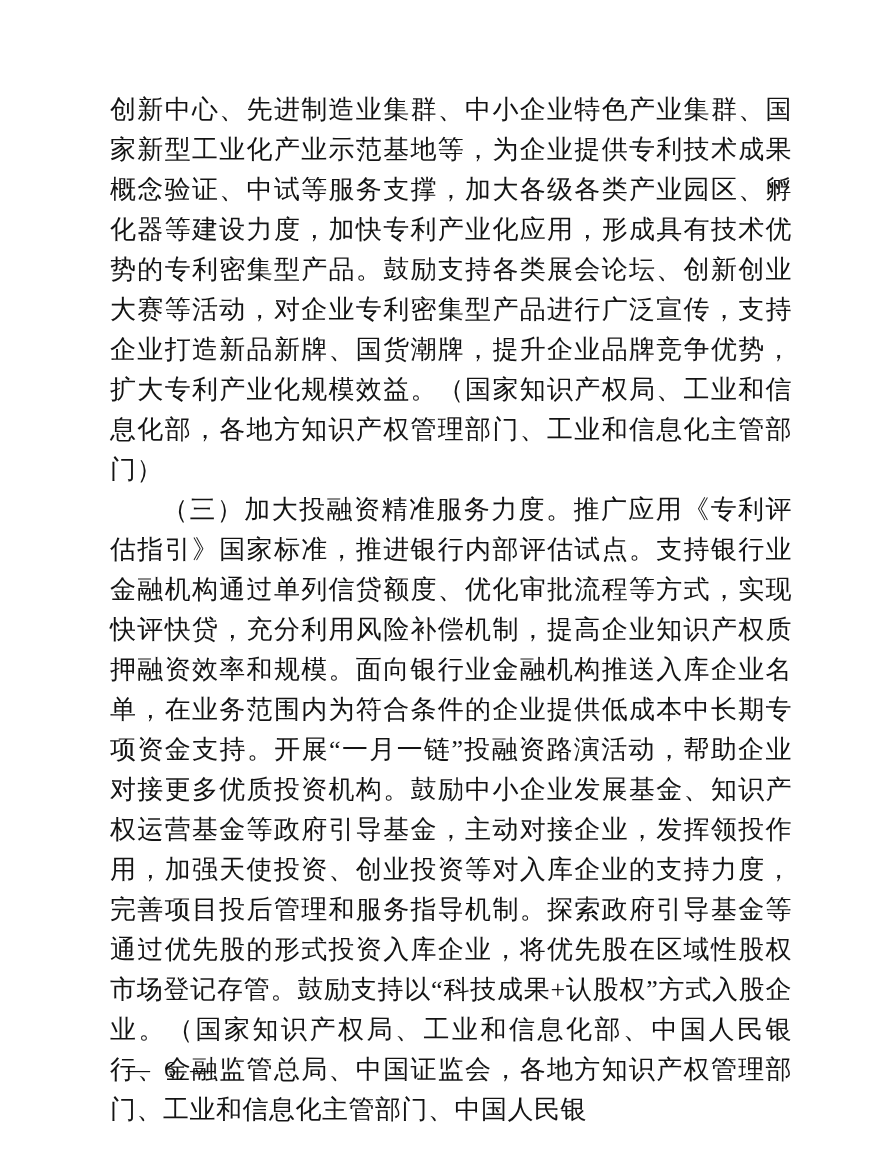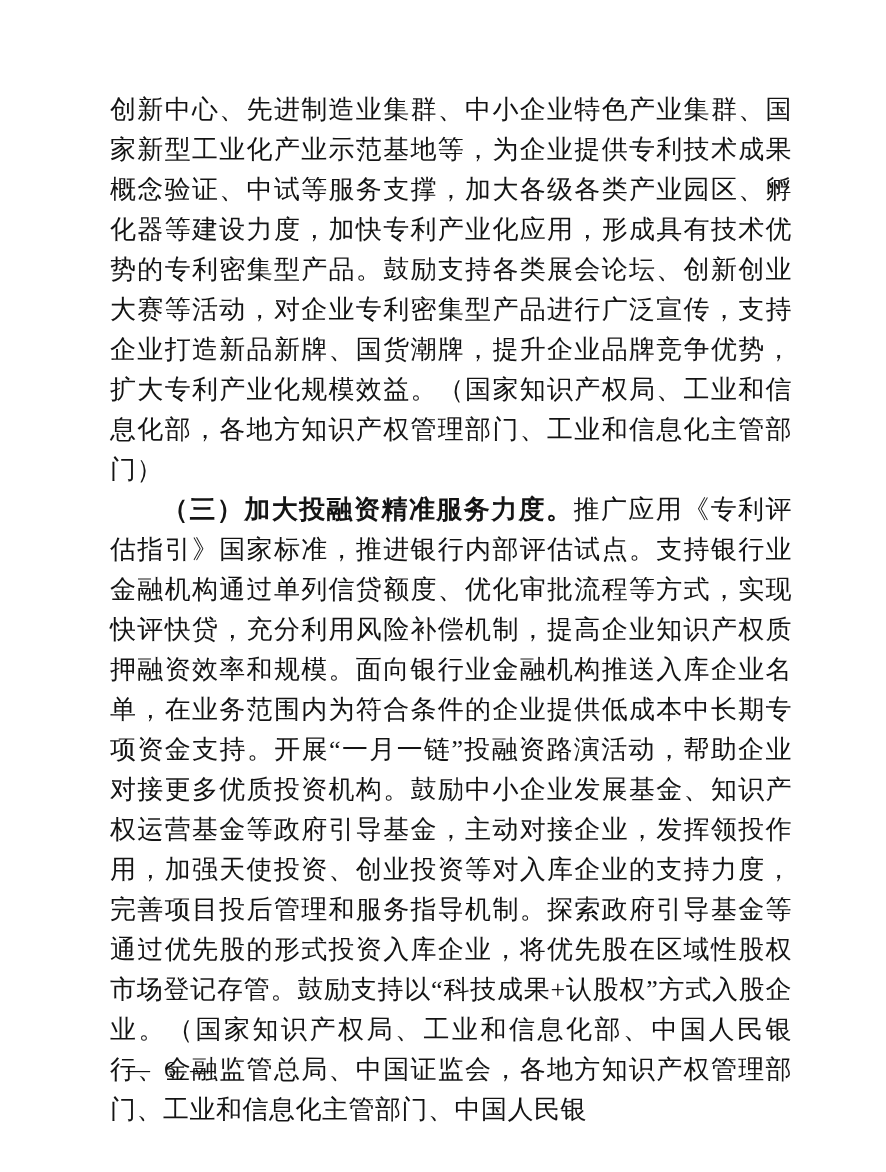--- a/index.html
+++ b/index.html
@@ -27,21 +27,21 @@
     letter-spacing: 0.5px;
   }
   .para {
     margin: 0;
     padding: 0;
   }
   .para.indent {
     text-indent: 2em;
   }
   .bold-lead {
-    font-weight: bold;
+    font-weight: normal;
   }
   .footer {
     position: absolute;
     left: 126px;
     top: 1054px;
     font-size: 24px;
     line-height: 30px;
     letter-spacing: 4px;
     color: #141414;
   }

